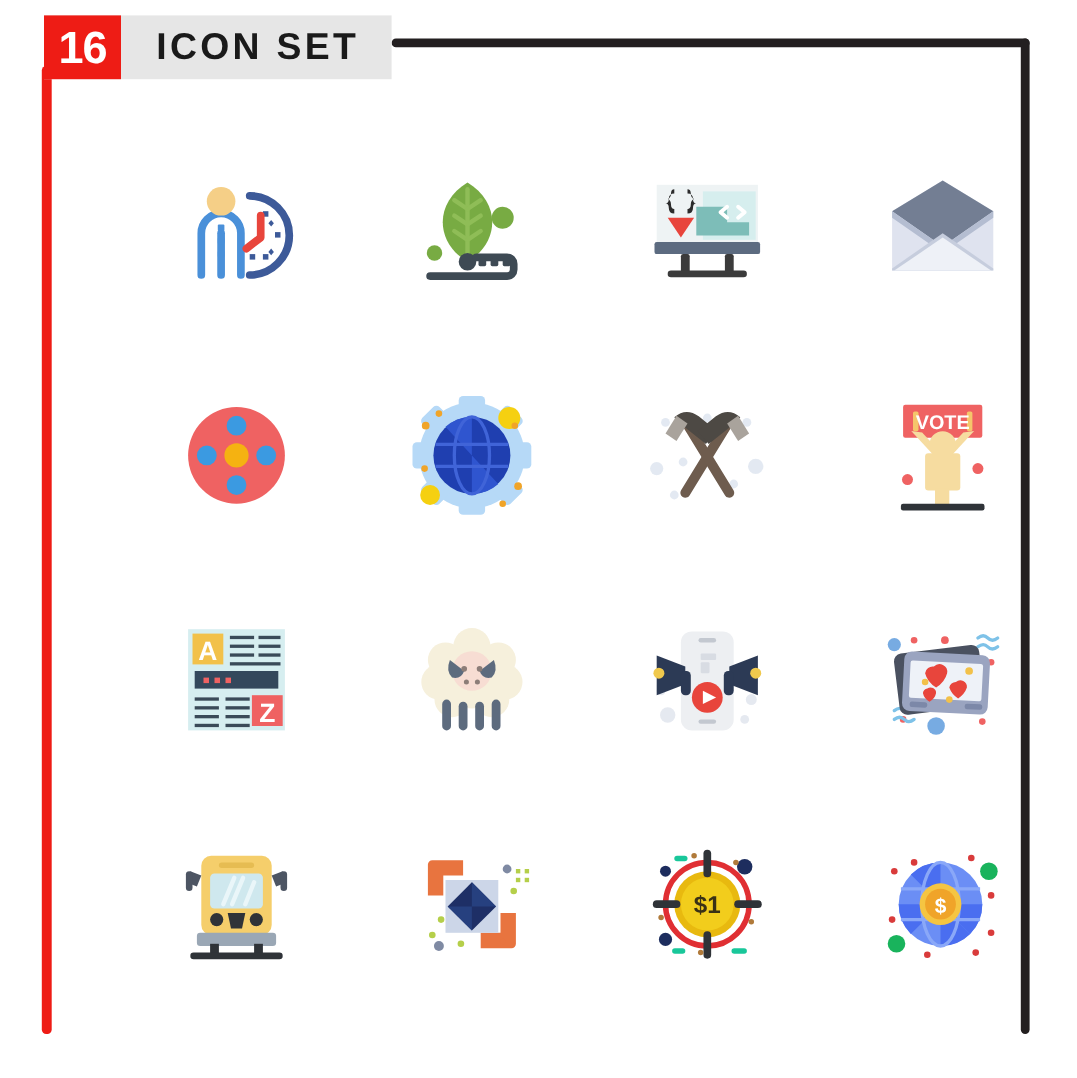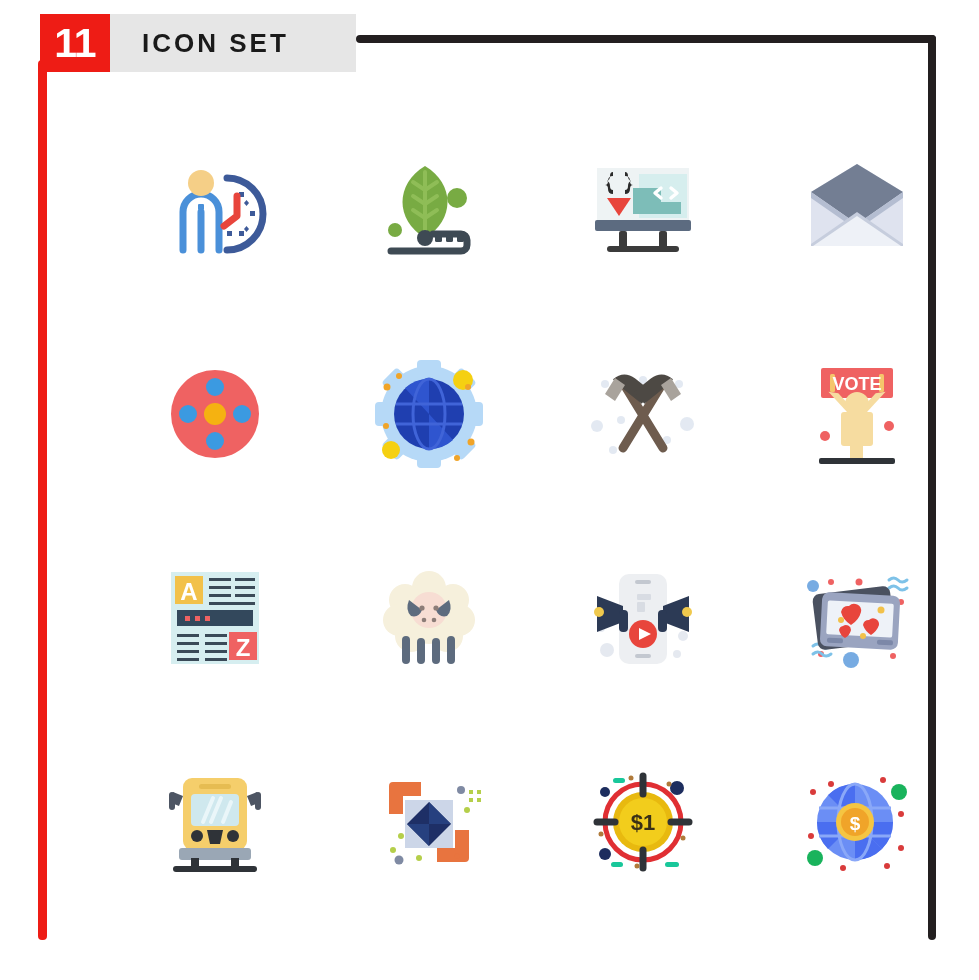--- a/index.html
+++ b/index.html
@@ -73,21 +73,21 @@
     line-height: 58px;
     text-align: center;
     letter-spacing: -1px;
   }
   .header-title {
     position: absolute;
     left: 142px;
     top: 14px;
     height: 58px;
     line-height: 58px;
-    font-size: 26px;
+    font-size: 34px;
     font-weight: bold;
     color: #1a1a1a;
     letter-spacing: 3px;
   }
 
   
   .grid {
     position: absolute;
     left: 120px;
     top: 120px;
@@ -111,21 +111,21 @@
 </head>
 <body>
 
 <div id="stage">
 
   <div class="frame-top"></div>
   <div class="frame-right"></div>
   <div class="frame-left-red"></div>
 
   <div class="header-band"></div>
-  <div class="header-count">11</div>
+  <div class="header-count">16</div>
   <div class="header-title">ICON SET</div>
 
   <div class="grid">
 
     <div class="cell">
       <svg width="120" height="120" viewBox="0 0 120 120">
         <g stroke="#4a90d9" stroke-width="7" fill="none" stroke-linecap="round">
           <path d="M28 100 V62 a18 18 0 0 1 36 0 V100"></path>
           <path d="M46 100 V62"></path>
         </g>

